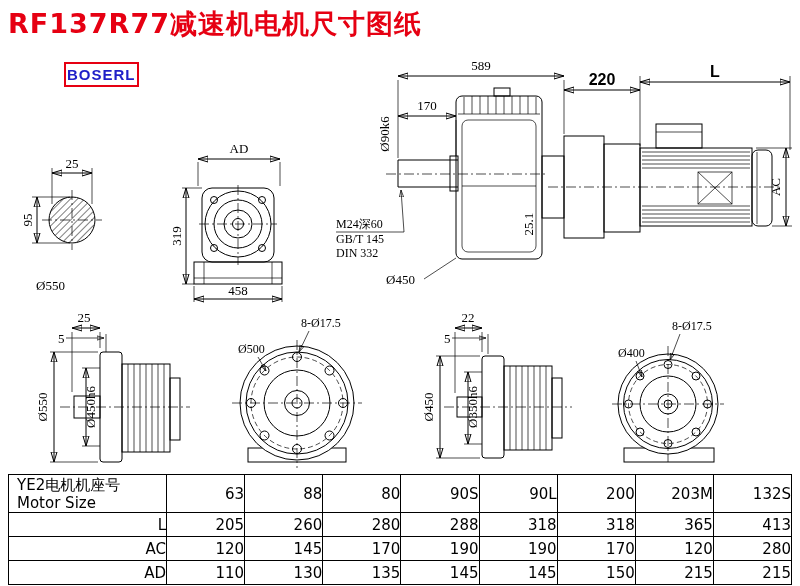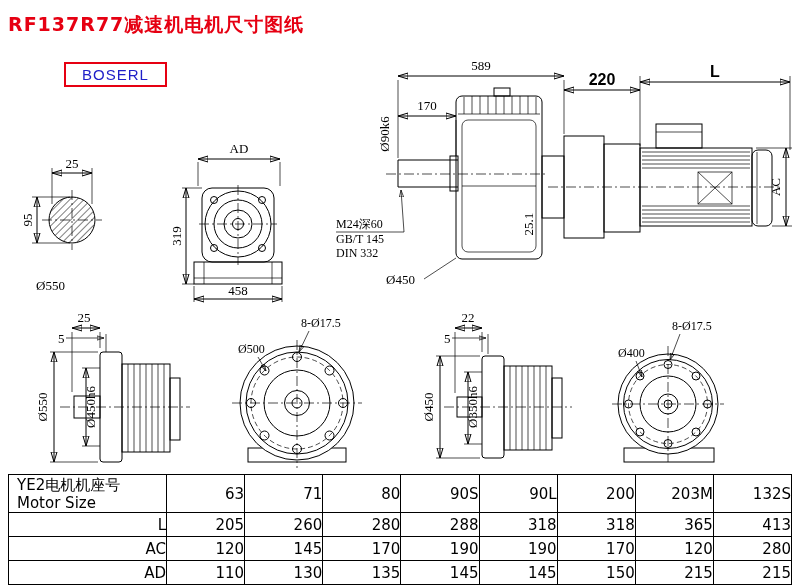--- a/index.html
+++ b/index.html
@@ -1,21 +1,21 @@
 <!DOCTYPE html>
 <html><head>
 <meta charset="utf-8">
 <style>
   * { margin:0; padding:0; box-sizing:border-box; }
   body { background:#fff; font-family:"Liberation Sans", sans-serif; }
   #page { position:relative; width:800px; height:586px; background:#fff; overflow:hidden; }
-  #title { position:absolute; left:8px; top:12px; font-size:19px; font-weight:bold; color:#e60012;
+  #title { position:absolute; left:8px; top:6px; font-size:27px; font-weight:bold; color:#e60012;
            font-family:"DejaVu Sans", sans-serif; letter-spacing:1px; }
   #logo { position:absolute; left:64px; top:62px; border:2px solid #e60012; color:#2020c8;
-          font-weight:normal; font-size:15px; padding:2px 16px; letter-spacing:1px; background:#fff;text-align:center; }
+          font-weight:bold; font-size:15px; padding:2px 1px; letter-spacing:1px; background:#fff;text-align:center; }
   #drawing { position:absolute; left:0; top:0; }
   #drawing line, #drawing rect, #drawing circle, #drawing path, #drawing polyline
           { stroke:#000; fill:none; stroke-width:1; }
   #drawing .thin { stroke-width:0.7; }
   #drawing .cl   { stroke-width:0.7; stroke-dasharray:10 3 2 3; }
   #drawing .dash { stroke-width:0.7; stroke-dasharray:5 3; }
   #drawing .wf   { fill:#fff; }
   #drawing text  { font-family:"Liberation Serif", serif; font-size:13px; fill:#000; stroke:none; }
   #drawing text.sm  { font-size:12px; }
   #drawing text.big { font-size:16px; font-weight:bold; font-family:"Liberation Sans",sans-serif; }
@@ -293,21 +293,21 @@
         <col>
         <col>
     </colgroup>
     <tbody>
       <tr class="hdr">
         <td class="namecell">
           <div>YE2电机机座号</div>
           <div>Motor Size</div>
         </td>
         <td>63</td>
-        <td>71</td>
+        <td>88</td>
         <td>80</td>
         <td>90S</td>
         <td>90L</td>
         <td>200</td>
         <td>203M</td>
         <td>132S</td>
       </tr>
       <tr>
         <td>L</td>
         <td>205</td>

